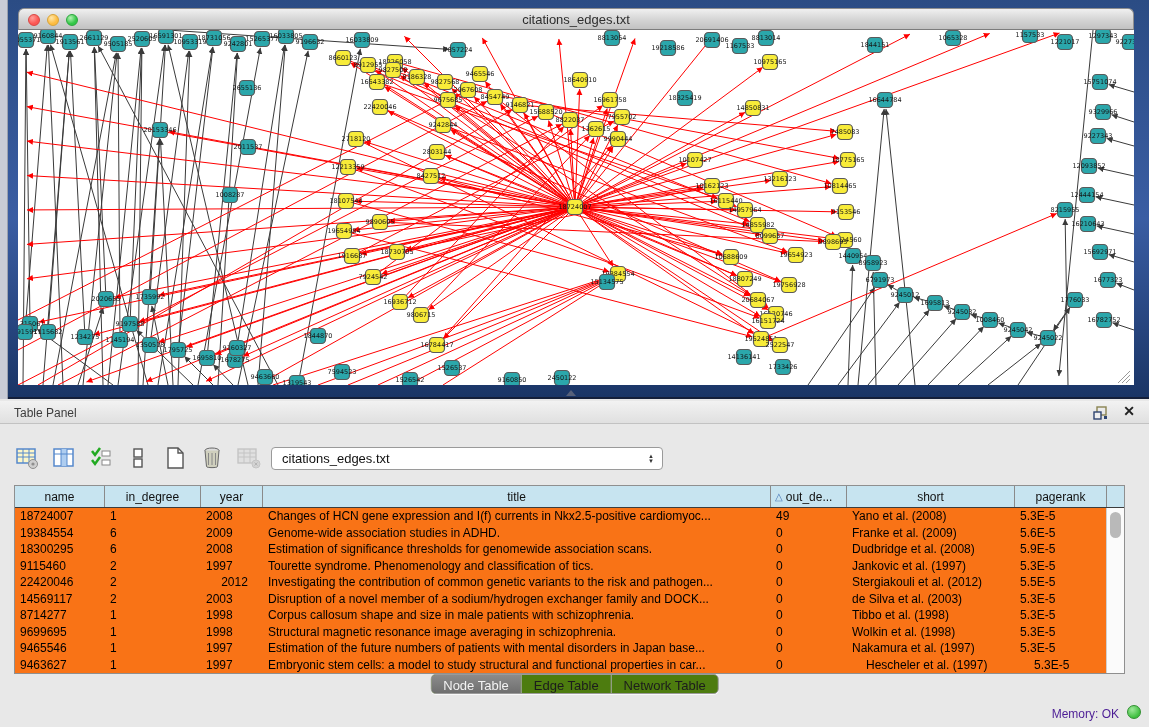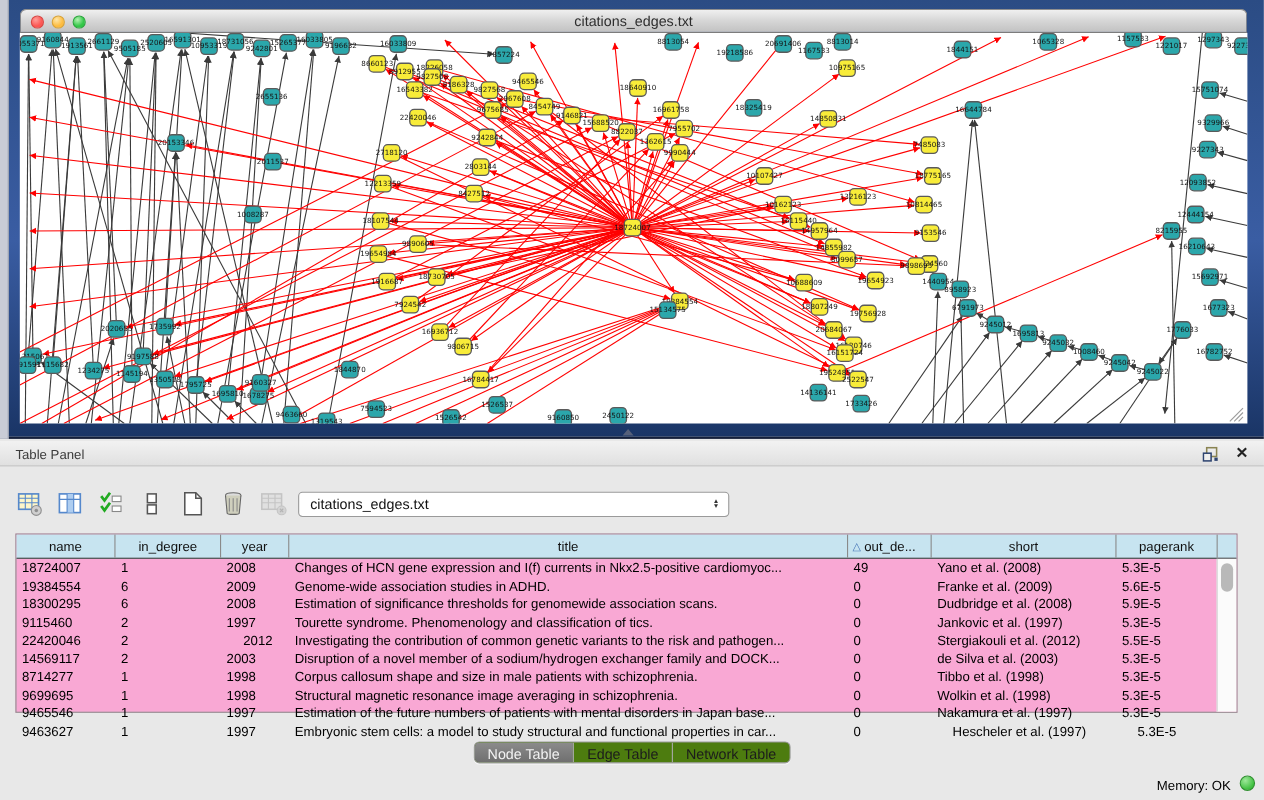--- a/index.html
+++ b/index.html
@@ -39,40 +39,40 @@
   .toolbar { position:absolute; left:14px; top:41px; height:32px; display:flex; align-items:center; gap:11px; }
   .tb-icon { width:26px; height:26px; display:flex; align-items:center; justify-content:center; cursor:pointer; }
   .fx { font-family:"Liberation Serif", serif; font-style:italic; font-weight:bold; font-size:16px; color:#222; }
   .fx small { font-size:10px; }
   .combo { position:absolute; left:271px; top:46px; width:392px; height:23px; background:#fff;
     border:1px solid #9a9a9a; border-radius:4px; display:flex; align-items:center; cursor:pointer; }
   .combo-text { flex:1; padding-left:10px; font-size:13px; color:#111; }
   .combo-stepper { width:18px; height:100%; display:flex; flex-direction:column; align-items:center; justify-content:center;
     font-size:6px; color:#333; line-height:5px; border-left:0; padding-right:4px; }
 
-  .table-wrap { position:absolute; left:14px; top:84px; width:1111px; height:163px;
-    background:#f9a8d4; border:1px solid #8f8f8f; }
+  .table-wrap { position:absolute; left:14px; top:84px; width:1111px; height:189px;
+    background:#f97316; border:1px solid #8f8f8f; }
   .thead { display:flex; height:22px; border-bottom:1px solid #3c3c3c; background:#c7e4f0; }
   .th { font-size:12px; color:#111; border-right:1px solid #8a8a8a; display:flex; align-items:center; justify-content:center; overflow:hidden; white-space:nowrap; cursor:pointer; }
   .th.sorted { justify-content:flex-start; padding-left:4px; }
   .sort-tri { color:#4a78b8; font-size:10px; margin-right:3px; }
   .trow { display:flex; height:16.5px; }
   .td { font-size:12px; color:#000; padding-left:5px; overflow:hidden; white-space:nowrap; line-height:16.5px; }
   .scrollcol { position:absolute; right:0; top:22px; bottom:0; width:18px; background:#fbfbfb; border-left:1px solid #d0d0d0; }
   .scrollthumb { position:absolute; left:3px; top:4px; width:11px; height:26px; background:#b9b9b9; border-radius:6px; }
 
   .segmented { position:absolute; left:50%; top:273px; transform:translateX(-50%); display:flex;
     border:1px solid #9a9a9a; border-radius:5px; overflow:hidden; height:20px;
     background:#4d7c0f; box-shadow:0 1px 0 rgba(255,255,255,.7); }
   .seg { font-size:13px; padding:1px 12px 0 12px; line-height:19px; color:#1c1c1c; border-right:1px solid #aaa; cursor:pointer; }
   .seg:last-child { border-right:0; }
   .seg.active { background:linear-gradient(180deg,#8b8b8b,#6f6f6f); color:#f3f3f3; }
 
   .statusbar { position:absolute; left:0; bottom:0; width:1149px; height:27px; }
-  .mem { position:absolute; right:30px; top:7px; font-size:12px; color:#000000; }
+  .mem { position:absolute; right:30px; top:7px; font-size:12px; color:#4c1d95; }
   .mem-dot { position:absolute; right:8px; top:5px; width:14px; height:14px; border-radius:50%;
     background:radial-gradient(circle at 35% 30%, #9ee89a, #3fbf3f 70%); border:1px solid #2f8f2f; }
 </style>
 </head>
 <body>
 
 <div id="stage">
 
   <div class="net-region">
     <div class="left-strip"></div>

